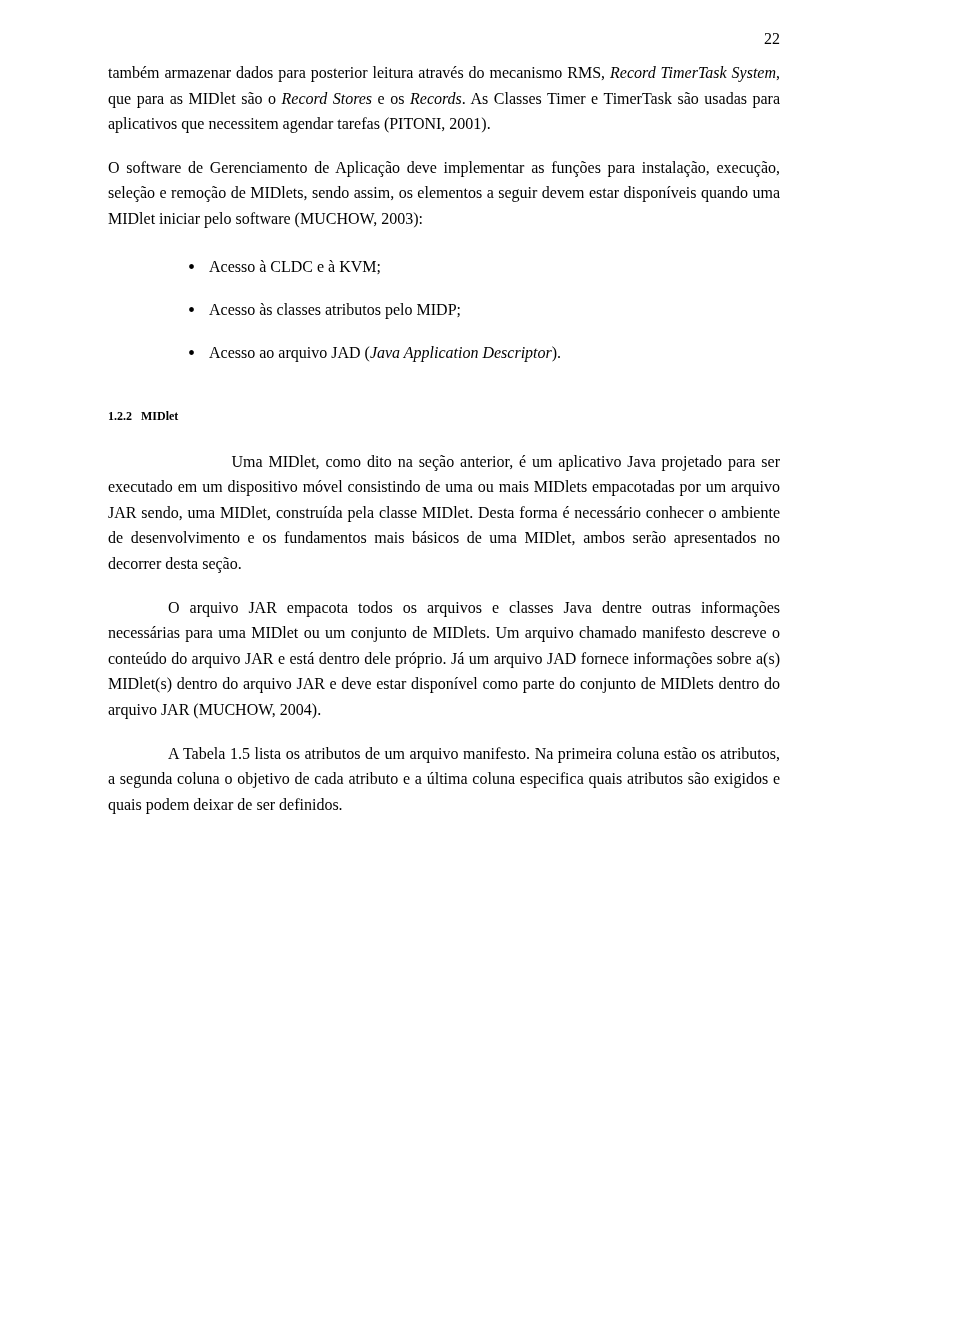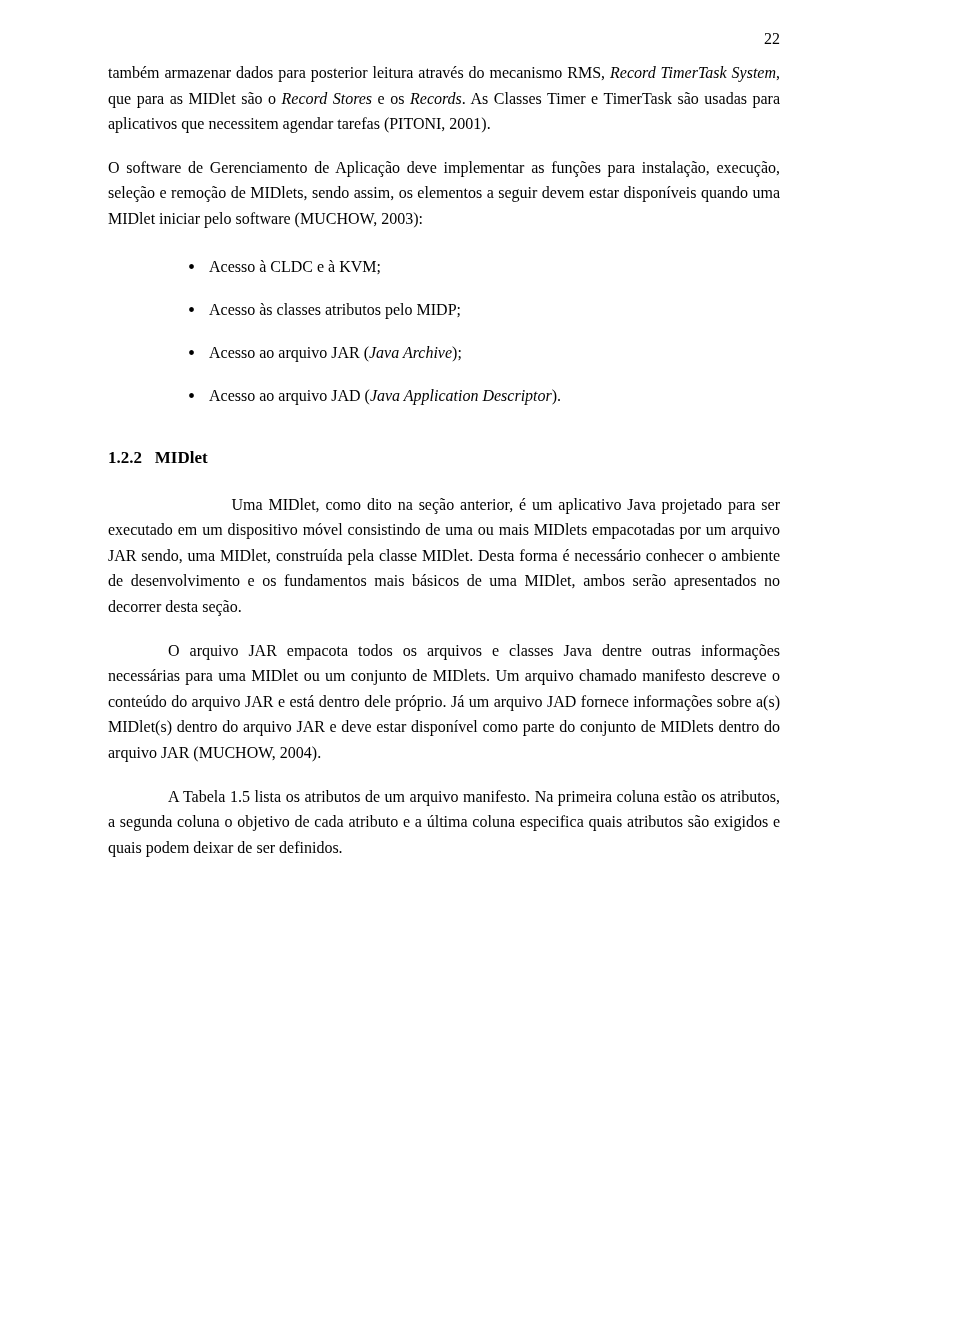--- a/index.html
+++ b/index.html
@@ -71,21 +71,21 @@
 
     .section-heading {
       font-size: 17px;
       font-weight: bold;
       margin-bottom: 24px;
       margin-top: 36px;
       text-align: left;
     }
 
     .section-number {
-      font-size: 17px;
+      font-size: 12px;
       font-weight: bold;
     }
 
     em, i {
       font-style: italic;
     }
 
     .section-block {
       margin-bottom: 0;
     }
@@ -106,23 +106,20 @@
   </p>
 
   <ul class="bullet-list">
     <li>
       <span>Acesso à CLDC e à KVM;</span>
     </li>
     <li>
       <span>Acesso às classes atributos pelo MIDP;</span>
     </li>
     <li>
-      <span>Acesso ao arquivo JAR (<em>Java Archive</em>);</span>
-    </li>
-    <li>
       <span>Acesso ao arquivo JAD (<em>Java Application Descriptor</em>).</span>
     </li>
   </ul>
 
   <div class="section-block">
     <div class="section-heading">
       <span class="section-number">1.2.2&nbsp;&nbsp;&nbsp;MIDlet</span>
     </div>
 
     <p class="paragraph">

